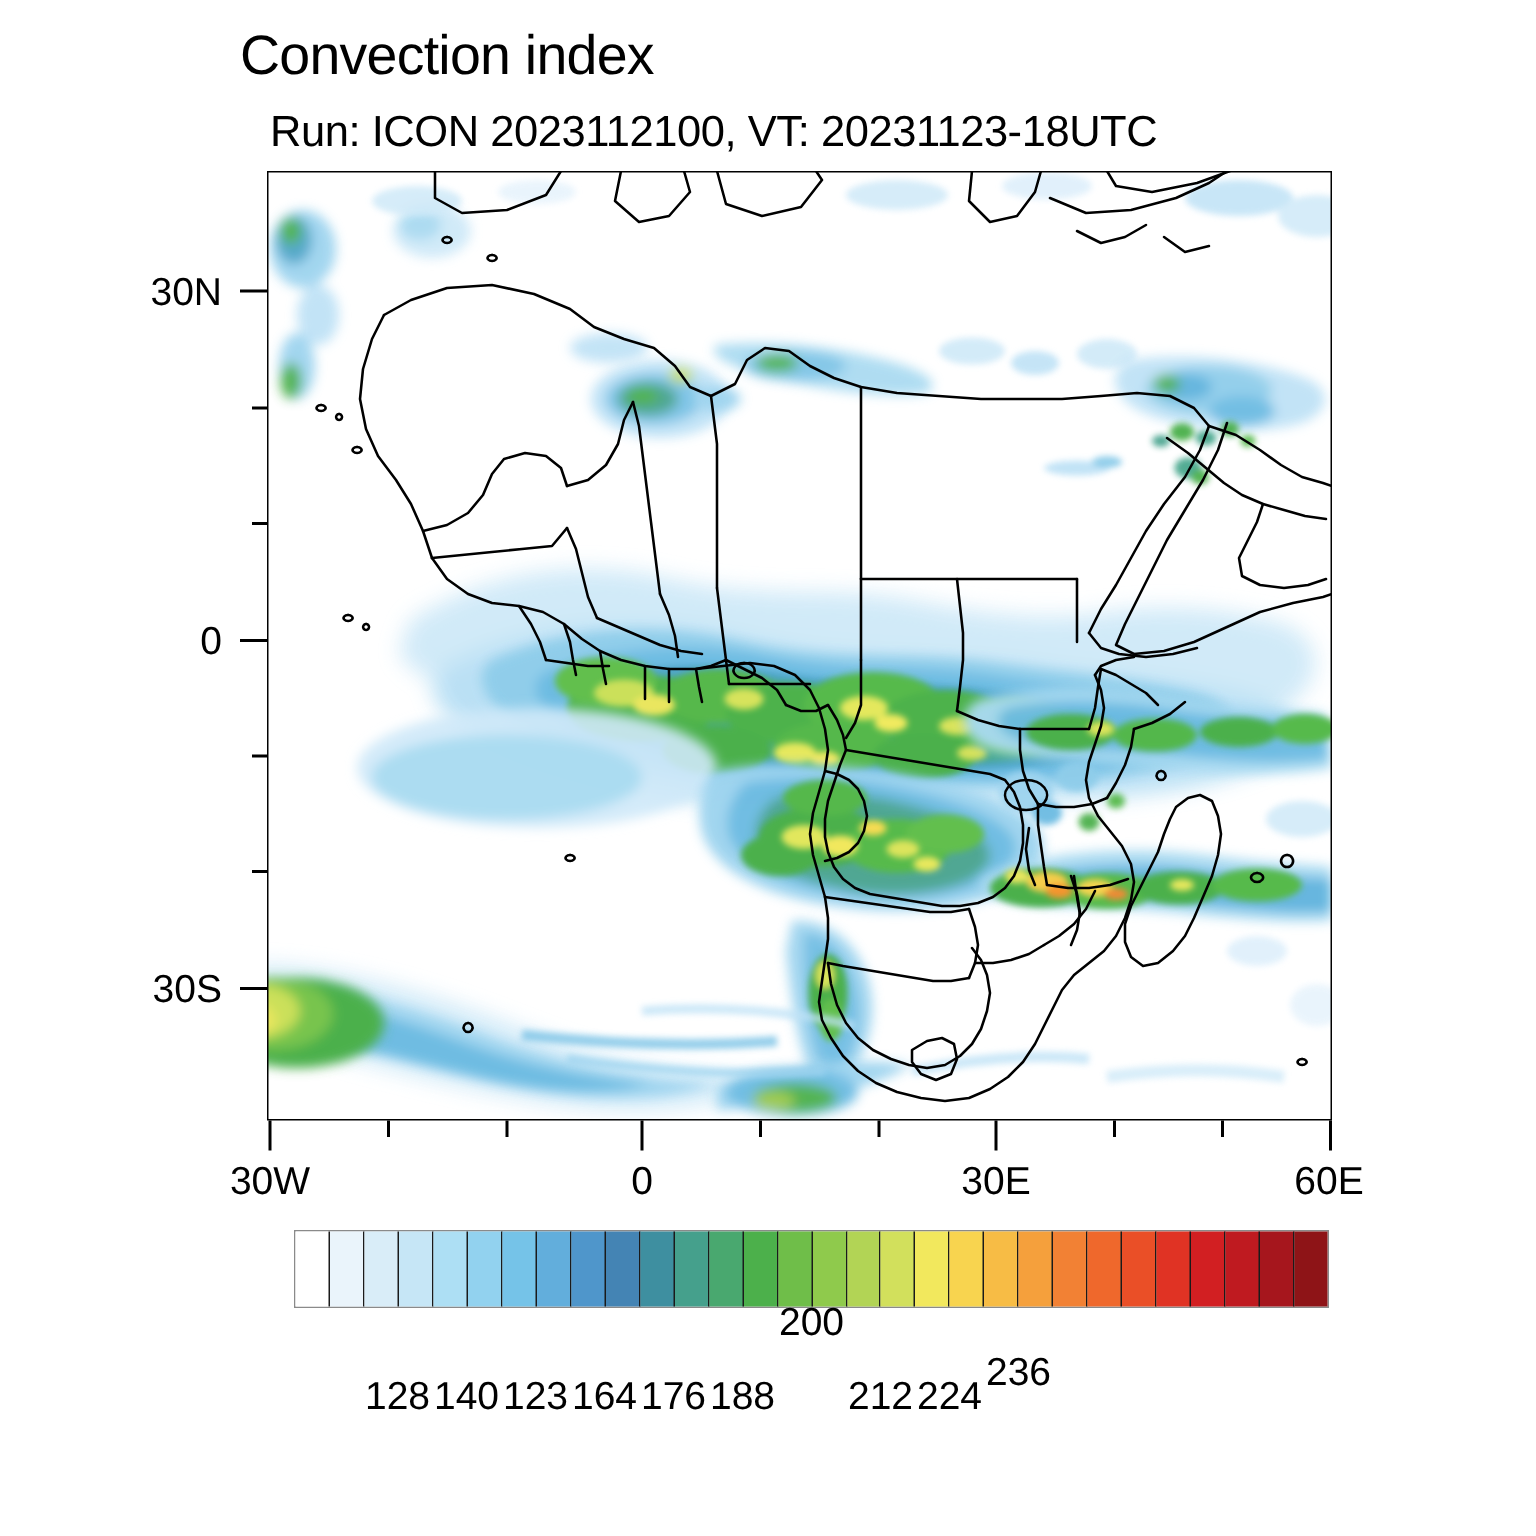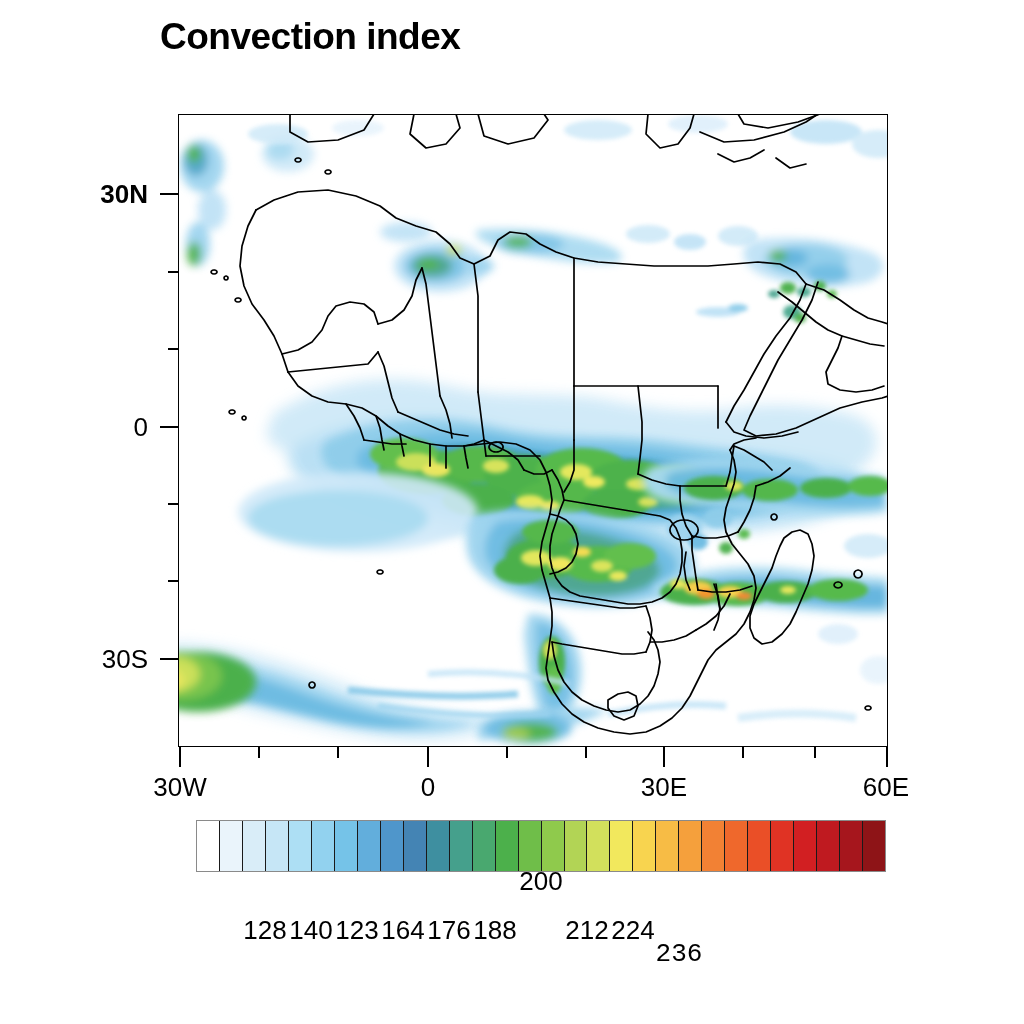--- a/index.html
+++ b/index.html
@@ -1,20 +1,20 @@
 <!DOCTYPE html>
 <html><head>
 <meta charset="utf-8">
 <style>
   html,body{margin:0;padding:0;background:#ffffff;}
   body{width:1024px;height:1024px;overflow:hidden;
        font-family:"Liberation Sans",sans-serif;color:#000;}
   #root{position:relative;width:1024px;height:1024px;}
 
-  .ttl{position:absolute;font-weight:bold;white-space:nowrap;}
+  .ttl{position:absolute;font-weight:normal;white-space:nowrap;}
   #title-main{left:160px;top:16px;font-size:37px;letter-spacing:-0.5px;}
   #title-sub{left:180px;top:72px;font-size:29px;letter-spacing:-0.3px;}
 
   #plot{position:absolute;left:178px;top:114px;width:710px;height:633px;
         background:#fff;box-sizing:border-box;}
   #plot-frame{position:absolute;left:178px;top:114px;width:710px;height:633px;
         border:1.6px solid #000;box-sizing:border-box;pointer-events:none;}
   #mapsvg{position:absolute;left:0;top:0;width:710px;height:633px;}
 
   .ytlab{position:absolute;text-align:right;font-size:26px;white-space:nowrap;}
@@ -27,20 +27,21 @@
   #cbar .seg{flex:1 1 0;height:100%;border-right:1px solid #1a1a1a;box-sizing:border-box;}
   #cbar .seg:last-child{border-right:none;}
   .cblab{position:absolute;font-size:26px;text-align:center;white-space:nowrap;margin-top:31px;}
 </style>
 </head>
 <body>
 
 <div id="root">
 
   <div class="ttl" id="title-main">Convection index</div>
+  <div class="ttl" id="title-sub">Run: ICON 2023112100,  VT: 20231123-18UTC</div>
 
   <div id="plot">
     <svg id="mapsvg" viewBox="0 0 710 633" preserveAspectRatio="none">
       <defs>
         <clipPath id="clipPlot">
             <rect x="0" y="0" width="710" height="633"></rect>
           </clipPath>
         <filter id="soft" x="-30%" y="-30%" width="160%" height="160%">
           <feGaussianBlur stdDeviation="7"></feGaussianBlur>
         </filter>
@@ -473,21 +474,21 @@
   <div id="plot-frame"></div>
 
   <div class="tick" style="left:160px;top:193px;width:18px;height:2px;"></div>
   <div class="tick" style="left:160px;top:426px;width:18px;height:2px;"></div>
   <div class="tick" style="left:160px;top:658px;width:18px;height:2px;"></div>
   <div class="tick" style="left:168px;top:271px;width:10px;height:2px;"></div>
   <div class="tick" style="left:168px;top:348px;width:10px;height:2px;"></div>
   <div class="tick" style="left:168px;top:503px;width:10px;height:2px;"></div>
   <div class="tick" style="left:168px;top:580px;width:10px;height:2px;"></div>
 
-  <div class="ytlab" style="left:30px;top:179px;width:118px;font-weight:bold;">30N</div>
+  <div class="ytlab" style="left:30px;top:179px;width:118px;">30N</div>
   <div class="ytlab" style="left:30px;top:412px;width:118px;">0</div>
   <div class="ytlab" style="left:30px;top:644px;width:118px;">30S</div>
 
   <div class="tick" style="left:179px;top:747px;width:2px;height:20px;"></div>
   <div class="tick" style="left:427px;top:747px;width:2px;height:20px;"></div>
   <div class="tick" style="left:663px;top:747px;width:2px;height:20px;"></div>
   <div class="tick" style="left:886px;top:747px;width:2px;height:20px;"></div>
   <div class="tick" style="left:258px;top:747px;width:2px;height:11px;"></div>
   <div class="tick" style="left:337px;top:747px;width:2px;height:11px;"></div>
   <div class="tick" style="left:506px;top:747px;width:2px;height:11px;"></div>
@@ -535,16 +536,16 @@
   <div id="cbar-labels">
       <div class="cblab" style="left: 225px; top: 884px; width: 80px;">128</div>
       <div class="cblab" style="left: 271px; top: 884px; width: 80px;">140</div>
       <div class="cblab" style="left: 317px; top: 884px; width: 80px;">123</div>
       <div class="cblab" style="left: 363px; top: 884px; width: 80px;">164</div>
       <div class="cblab" style="left: 409px; top: 884px; width: 80px;">176</div>
       <div class="cblab" style="left: 455px; top: 884px; width: 80px;">188</div>
       <div class="cblab" style="left: 501px; top: 835px; width: 80px;">200</div>
       <div class="cblab" style="left: 547px; top: 884px; width: 80px;">212</div>
       <div class="cblab" style="left: 593px; top: 884px; width: 80px;">224</div>
-      <div class="cblab" style="left: 639px; top: 908px; width: 80px; font-family: Liberation Mono, monospace;">236</div>
+      <div class="cblab" style="left: 639px; top: 868px; width: 80px;">236</div>
     </div>
 
 </div>
 
 </body></html>

